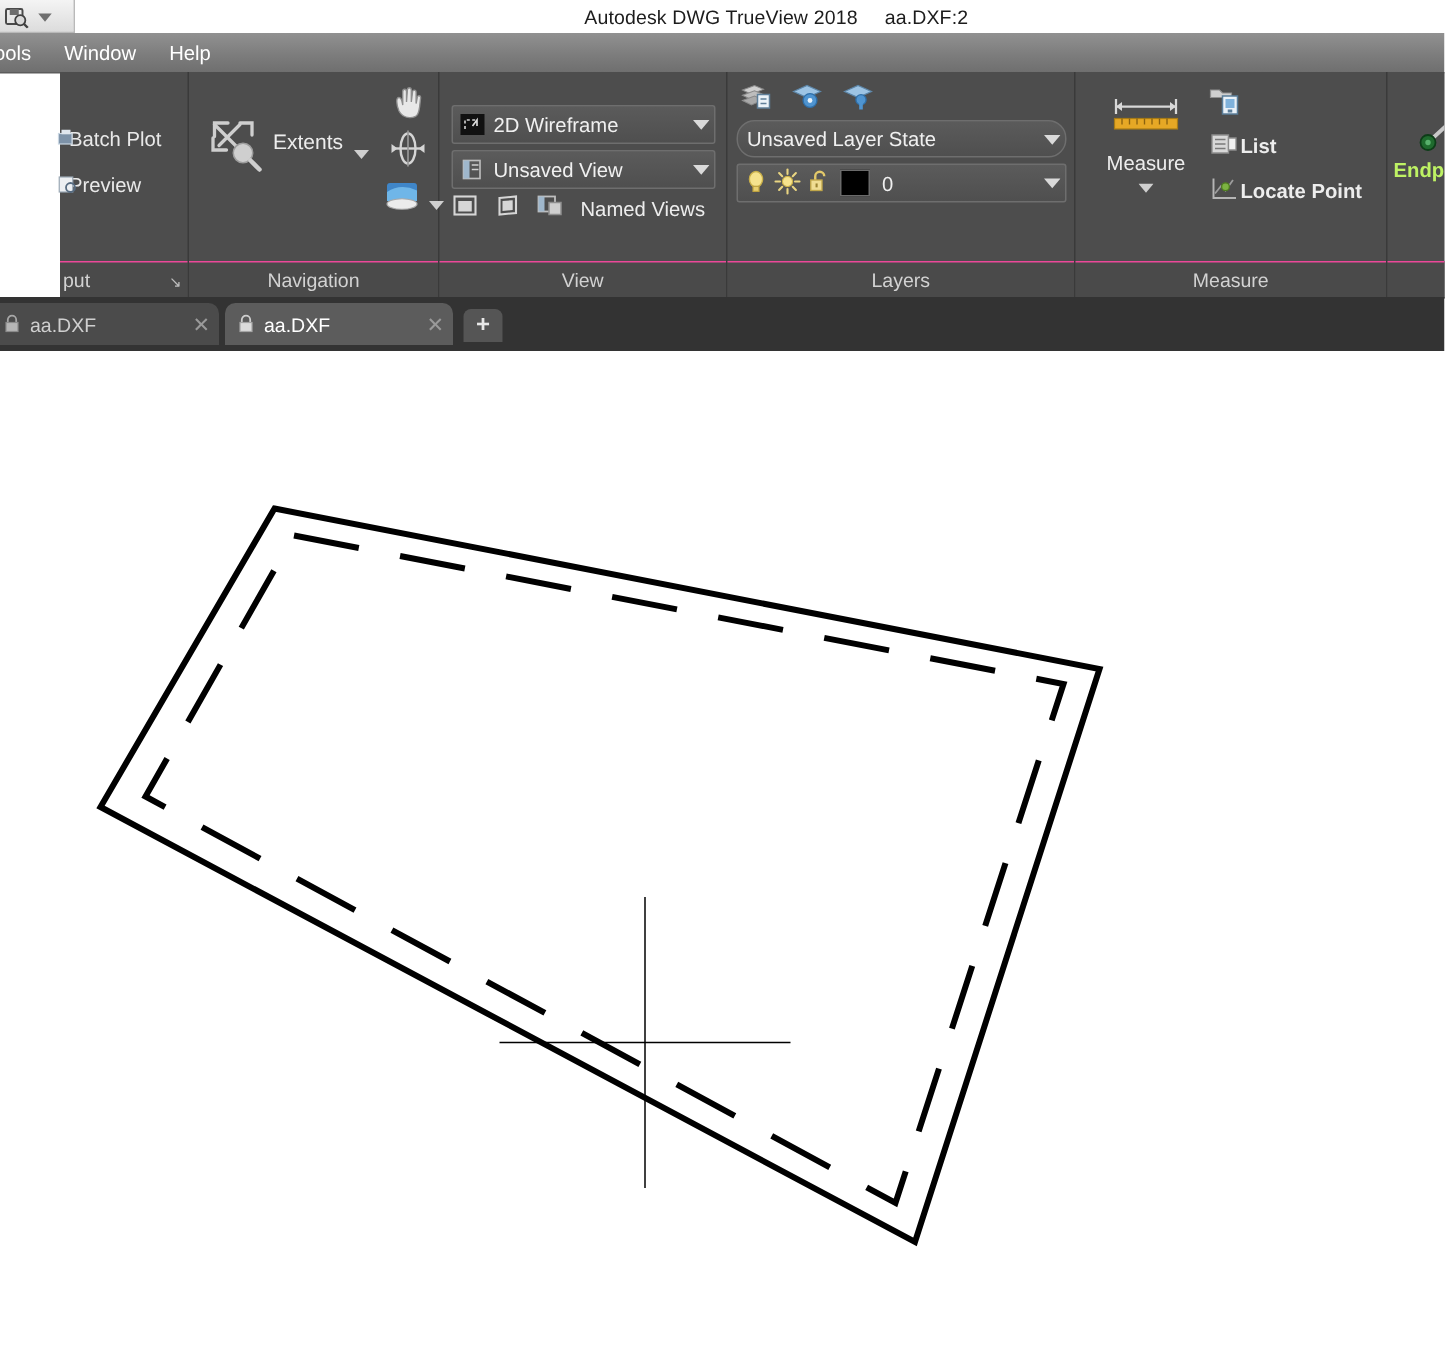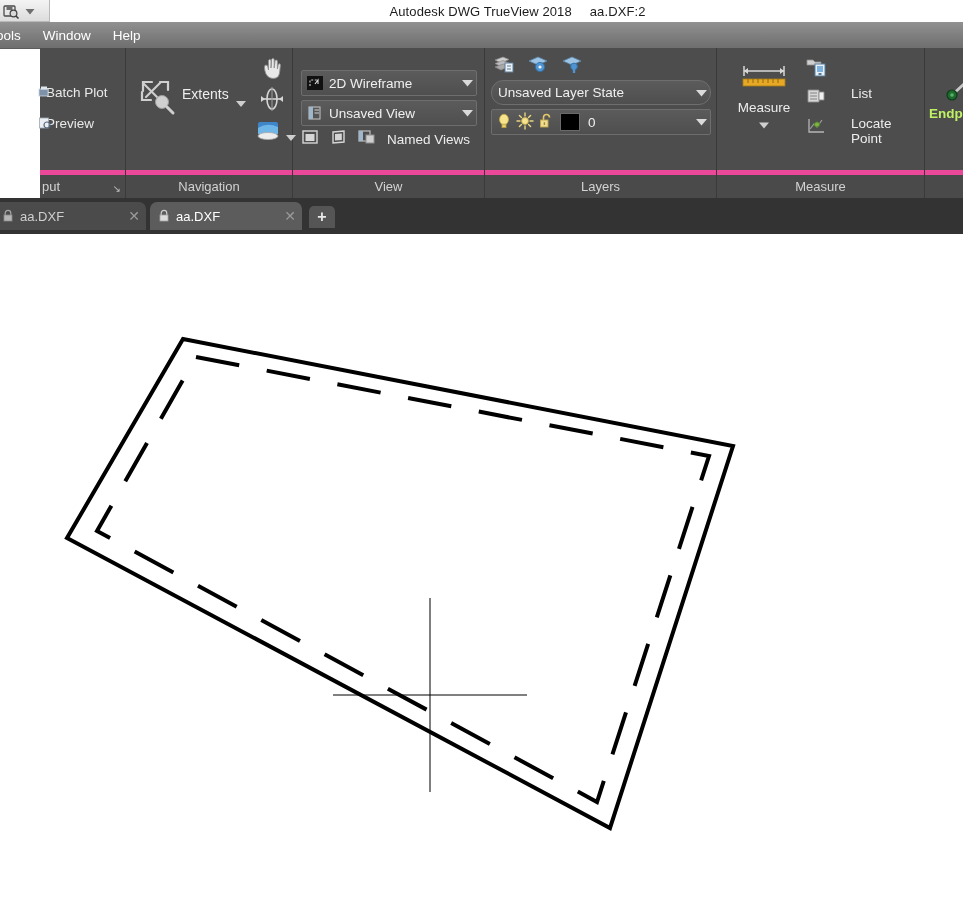--- a/index.html
+++ b/index.html
@@ -55,21 +55,21 @@
     position:absolute;top:0;height:150px;
     box-sizing:border-box;
     border-right:1px solid #3a3a3a;
   }
   .panel .panel-body{position:relative;height:127px;}
   .panel .panel-title{
     position:absolute;bottom:0;left:0;right:0;height:23px;
     display:flex;align-items:center;justify-content:center;
     font-size:13px;color:#d2d2d2;
     background:#4a4a4a;
-    border-top:5px solid #ec4899;
+    border-top:1px solid #ec4899;
   }
   .panel .panel-title.left{justify-content:flex-start;padding-left:2px;}
   .panel-expand{
     position:absolute;right:4px;bottom:4px;font-size:10px;color:#bdbdbd;
   }
 
   
   #panel-plot{left:0;width:86px;}
   .plot-row{
     position:absolute;left:0;font-size:13.5px;color:#e9e9e9;white-space:nowrap;
@@ -105,21 +105,21 @@
   
   #panel-layers{left:445px;width:232px;}
   .lay-toprow{position:absolute;left:8px;top:6px;display:flex;align-items:center;gap:12px;}
   .lay-swatch{width:20px;height:18px;background:#000000;border:1px solid #6a6a6a;box-sizing:border-box;}
 
   
   #panel-measure{left:677px;width:208px;}
   .meas-big{position:absolute;left:14px;top:14px;width:66px;text-align:center;}
   .meas-big .mb-label{font-size:13.5px;color:#ededed;margin-top:4px;}
   .meas-big .mb-caret{margin-top:0px;}
-  .meas-item{position:absolute;display:flex;align-items:flex-start;gap:24px;font-size:13.5px;color:#ededed;}
+  .meas-item{position:absolute;display:flex;align-items:center;gap:0;font-size:13.5px;color:#ededed;font-weight:bold;}
 
   
   #panel-osnap{left:885px;width:78px;border-right:none;}
   .osnap-icon{position:absolute;left:18px;top:14px;width:44px;height:44px;}
   .osnap-label{position:absolute;left:4px;top:58px;font-size:13.5px;color:#bef264;white-space:nowrap;font-weight:bold;}
 
   
   .tabbar{
     position:absolute;left:0;top:198px;width:963px;height:36px;
     background:#333333;

